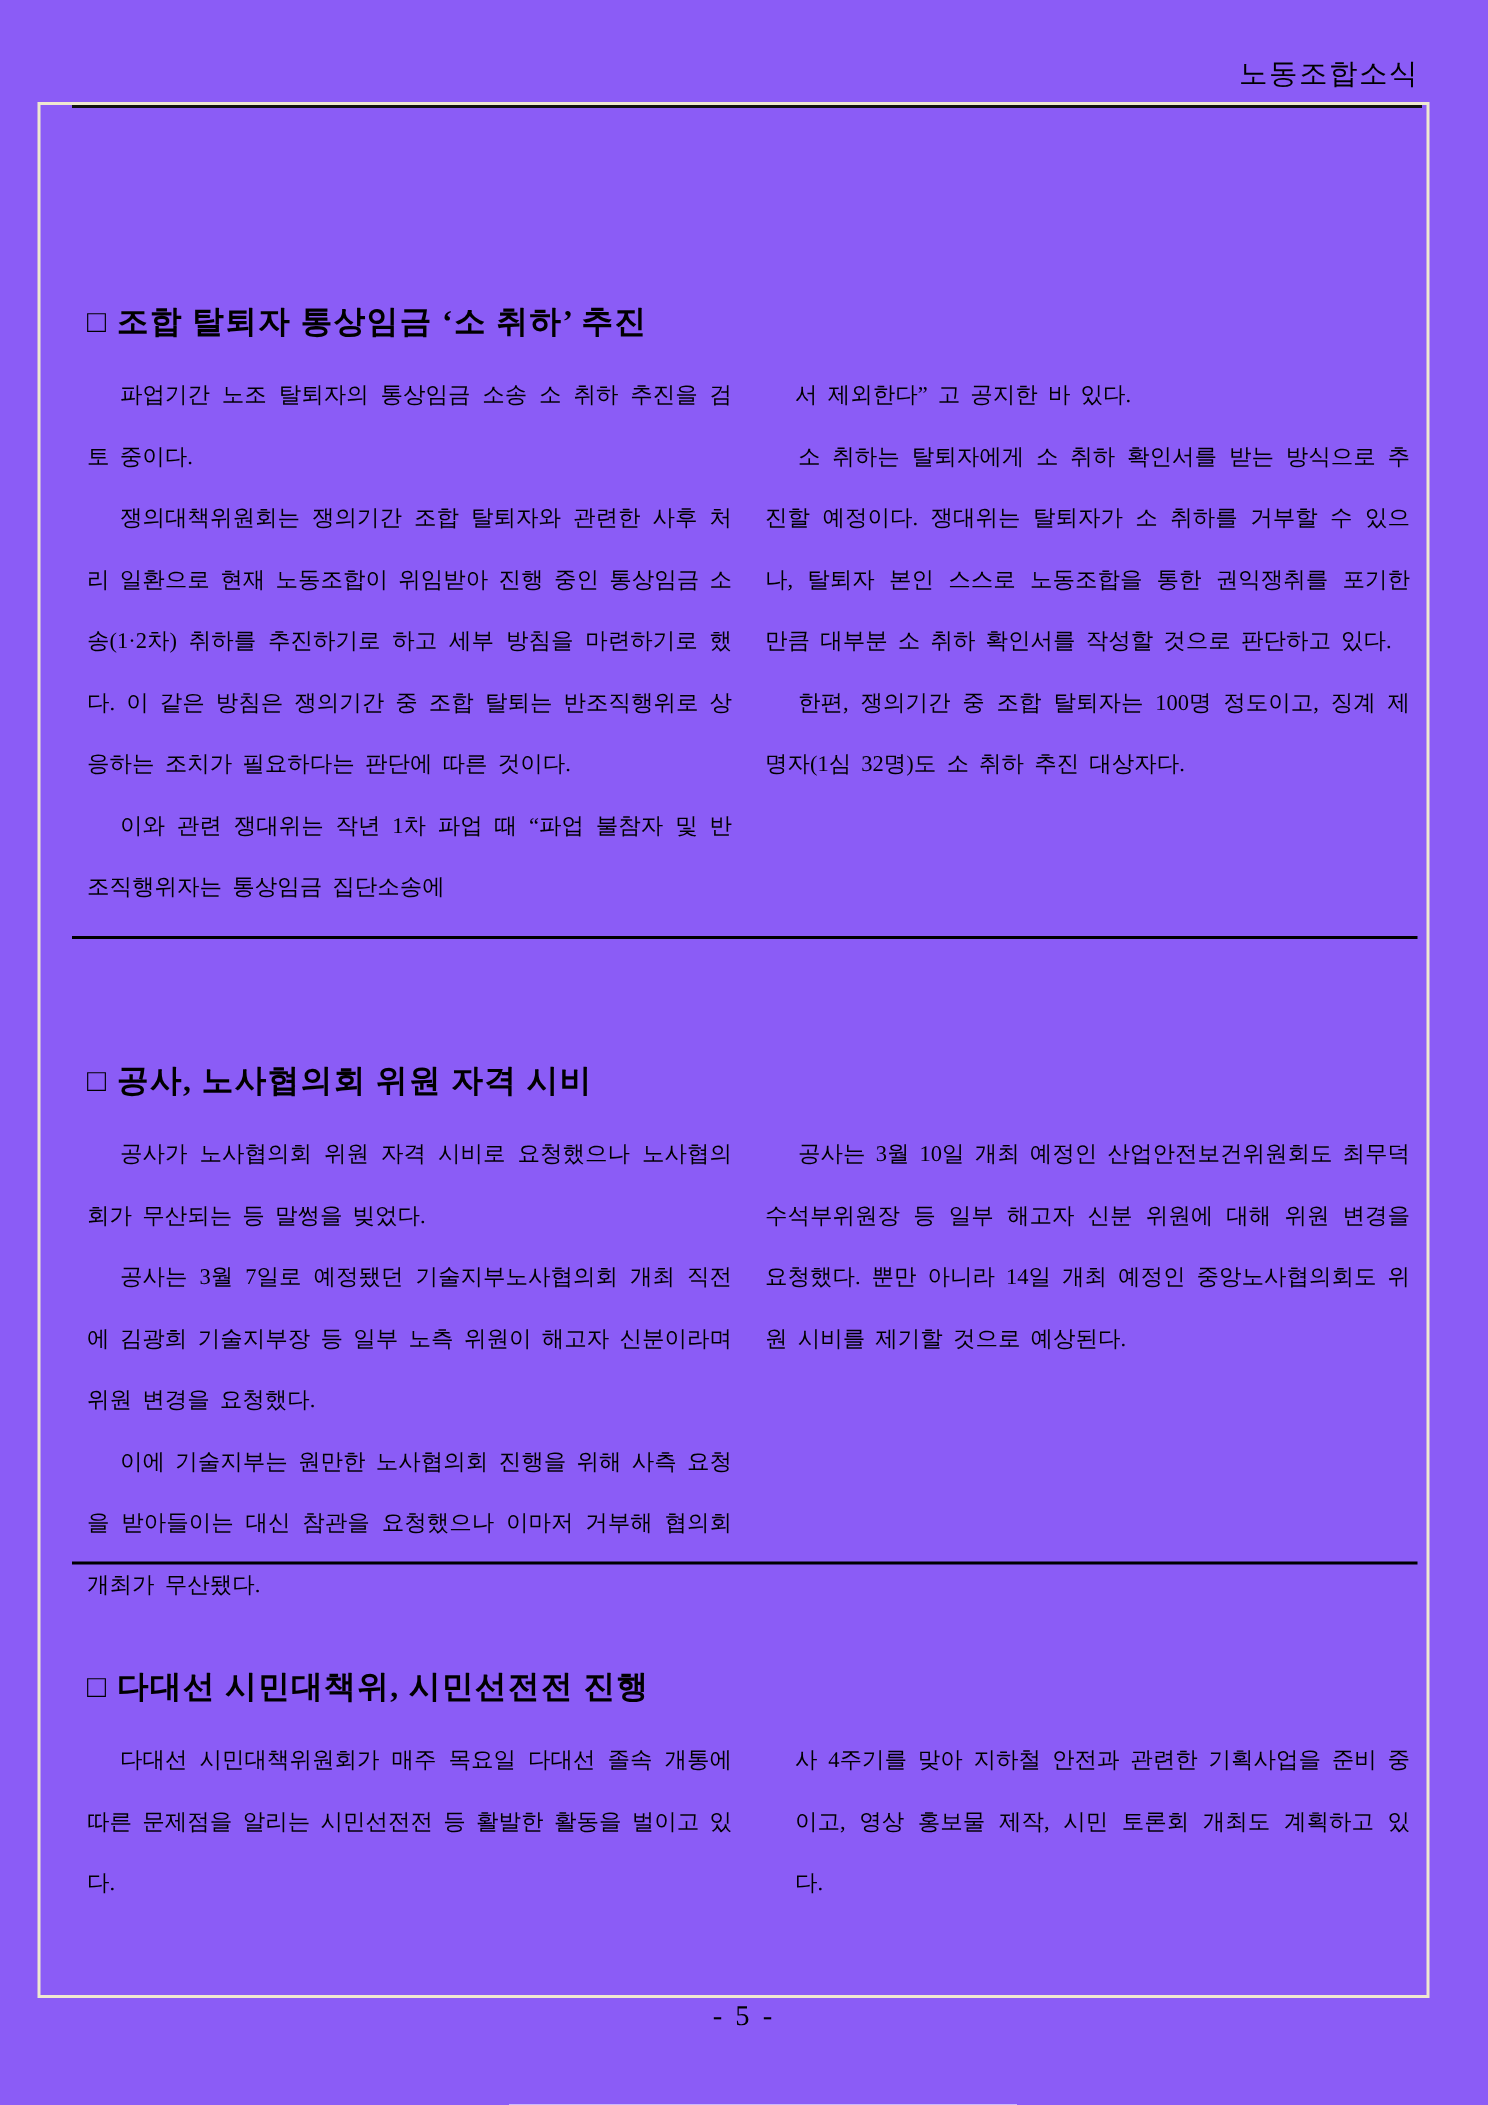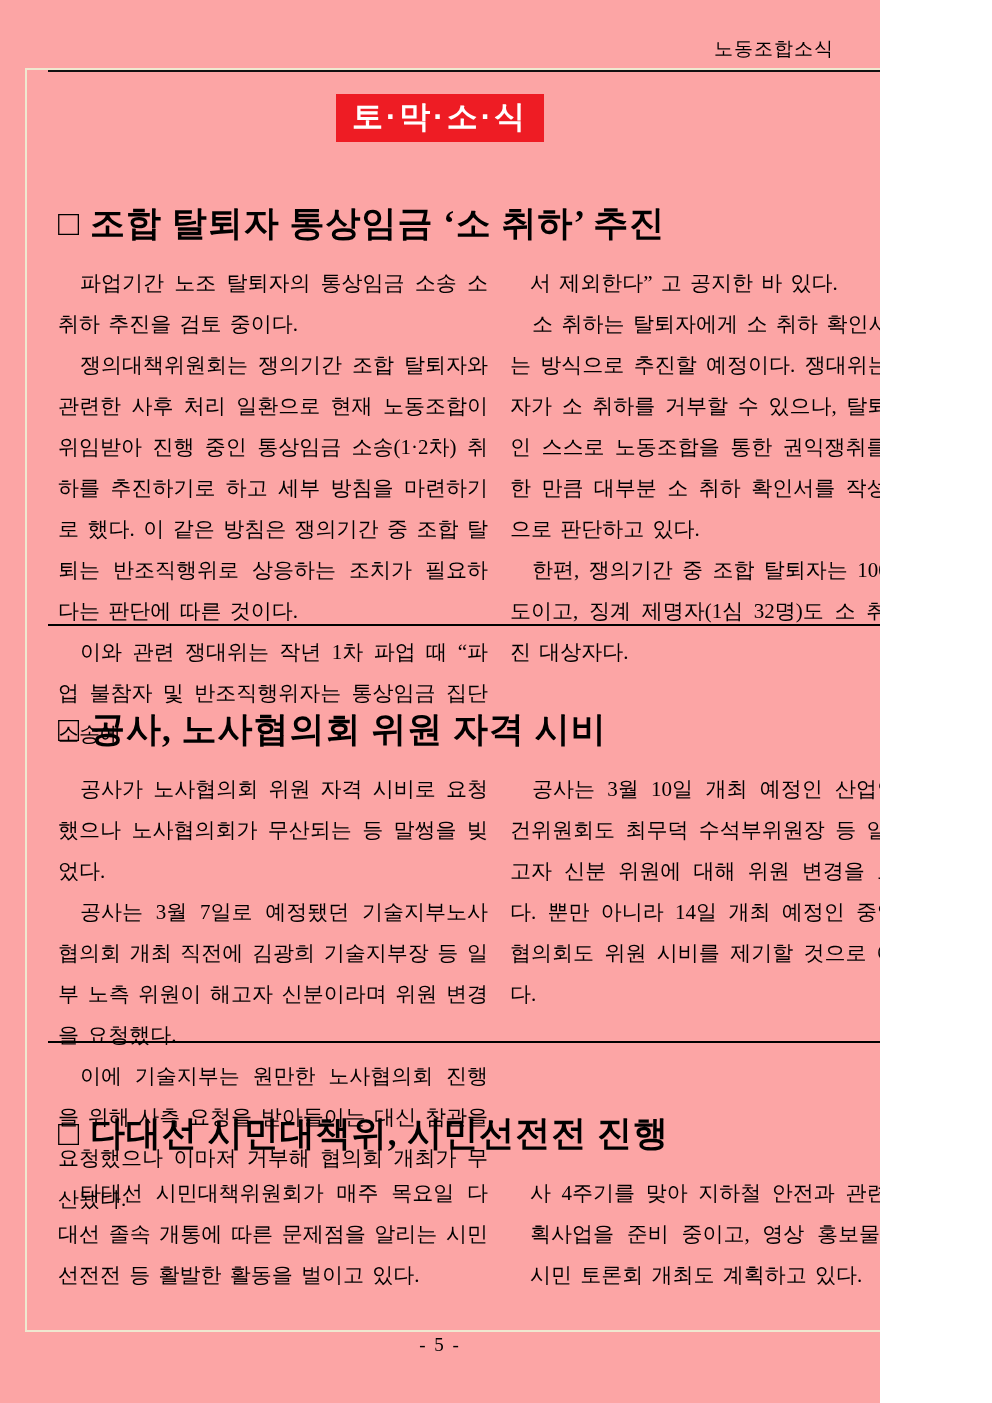--- a/index.html
+++ b/index.html
@@ -1,20 +1,20 @@
 <!DOCTYPE html>
 <html><head>
 <meta charset="utf-8">
 <style>
   html, body { margin: 0; padding: 0; background: #ffffff; }
   .page {
     position: relative;
-    width: 880px;
+    width: 992px;
     height: 1403px;
-    background: #fca5a5;
+    background: #8b5cf6;
     font-family: "Liberation Serif", "DejaVu Serif", serif;
     color: #000000;
     overflow: hidden;
   }
   .header-label {
     position: absolute;
     top: 36px;
     right: 46px;
     font-size: 19px;
     letter-spacing: 1px;
@@ -48,32 +48,32 @@
     padding: 2px 16px 4px 16px;
     font-family: "Liberation Sans", "DejaVu Sans", sans-serif;
   }
   .section {
     position: absolute;
     left: 58px;
     width: 882px;
   }
   .section h2 {
     margin: 0 0 16px 0;
-    font-size: 35px;
+    font-size: 21px;
     font-weight: bold;
     letter-spacing: 1px;
     white-space: nowrap;
   }
   .cols {
     display: flex;
     gap: 22px;
   }
   .col {
     flex: 1;
-    font-size: 21px;
+    font-size: 15px;
     line-height: 41px;
     text-align: justify;
     word-spacing: 3px;
   }
   .col p {
     margin: 0;
     text-indent: 22px;
   }
   .col p.cont {
     text-indent: 0;
@@ -104,21 +104,20 @@
 </head>
 <body>
 
 <div class="page">
 
   <div class="header-label">노동조합소식</div>
   <div class="header-rule"></div>
 
   <div class="content-box"></div>
 
-  <div class="banner" style="background: rgb(238, 28, 36); color: rgb(255, 255, 255);">토·막·소·식</div>
 
   <div class="section" id="sec1">
     <h2>□ 조합 탈퇴자 통상임금 ‘소 취하’ 추진</h2>
     <div class="cols">
       <div class="col">
         <p>파업기간 노조 탈퇴자의 통상임금 소송 소 취하 추진을 검토 중이다.</p>
         <p>쟁의대책위원회는 쟁의기간 조합 탈퇴자와 관련한 사후 처리 일환으로 현재 노동조합이 위임받아 진행 중인 통상임금 소송(1·2차) 취하를 추진하기로 하고 세부 방침을 마련하기로 했다. 이 같은 방침은 쟁의기간 중 조합 탈퇴는 반조직행위로 상응하는 조치가 필요하다는 판단에 따른 것이다.</p>
         <p>이와 관련 쟁대위는 작년 1차 파업 때 “파업 불참자 및 반조직행위자는 통상임금 집단소송에</p>
       </div>
       <div class="col">

